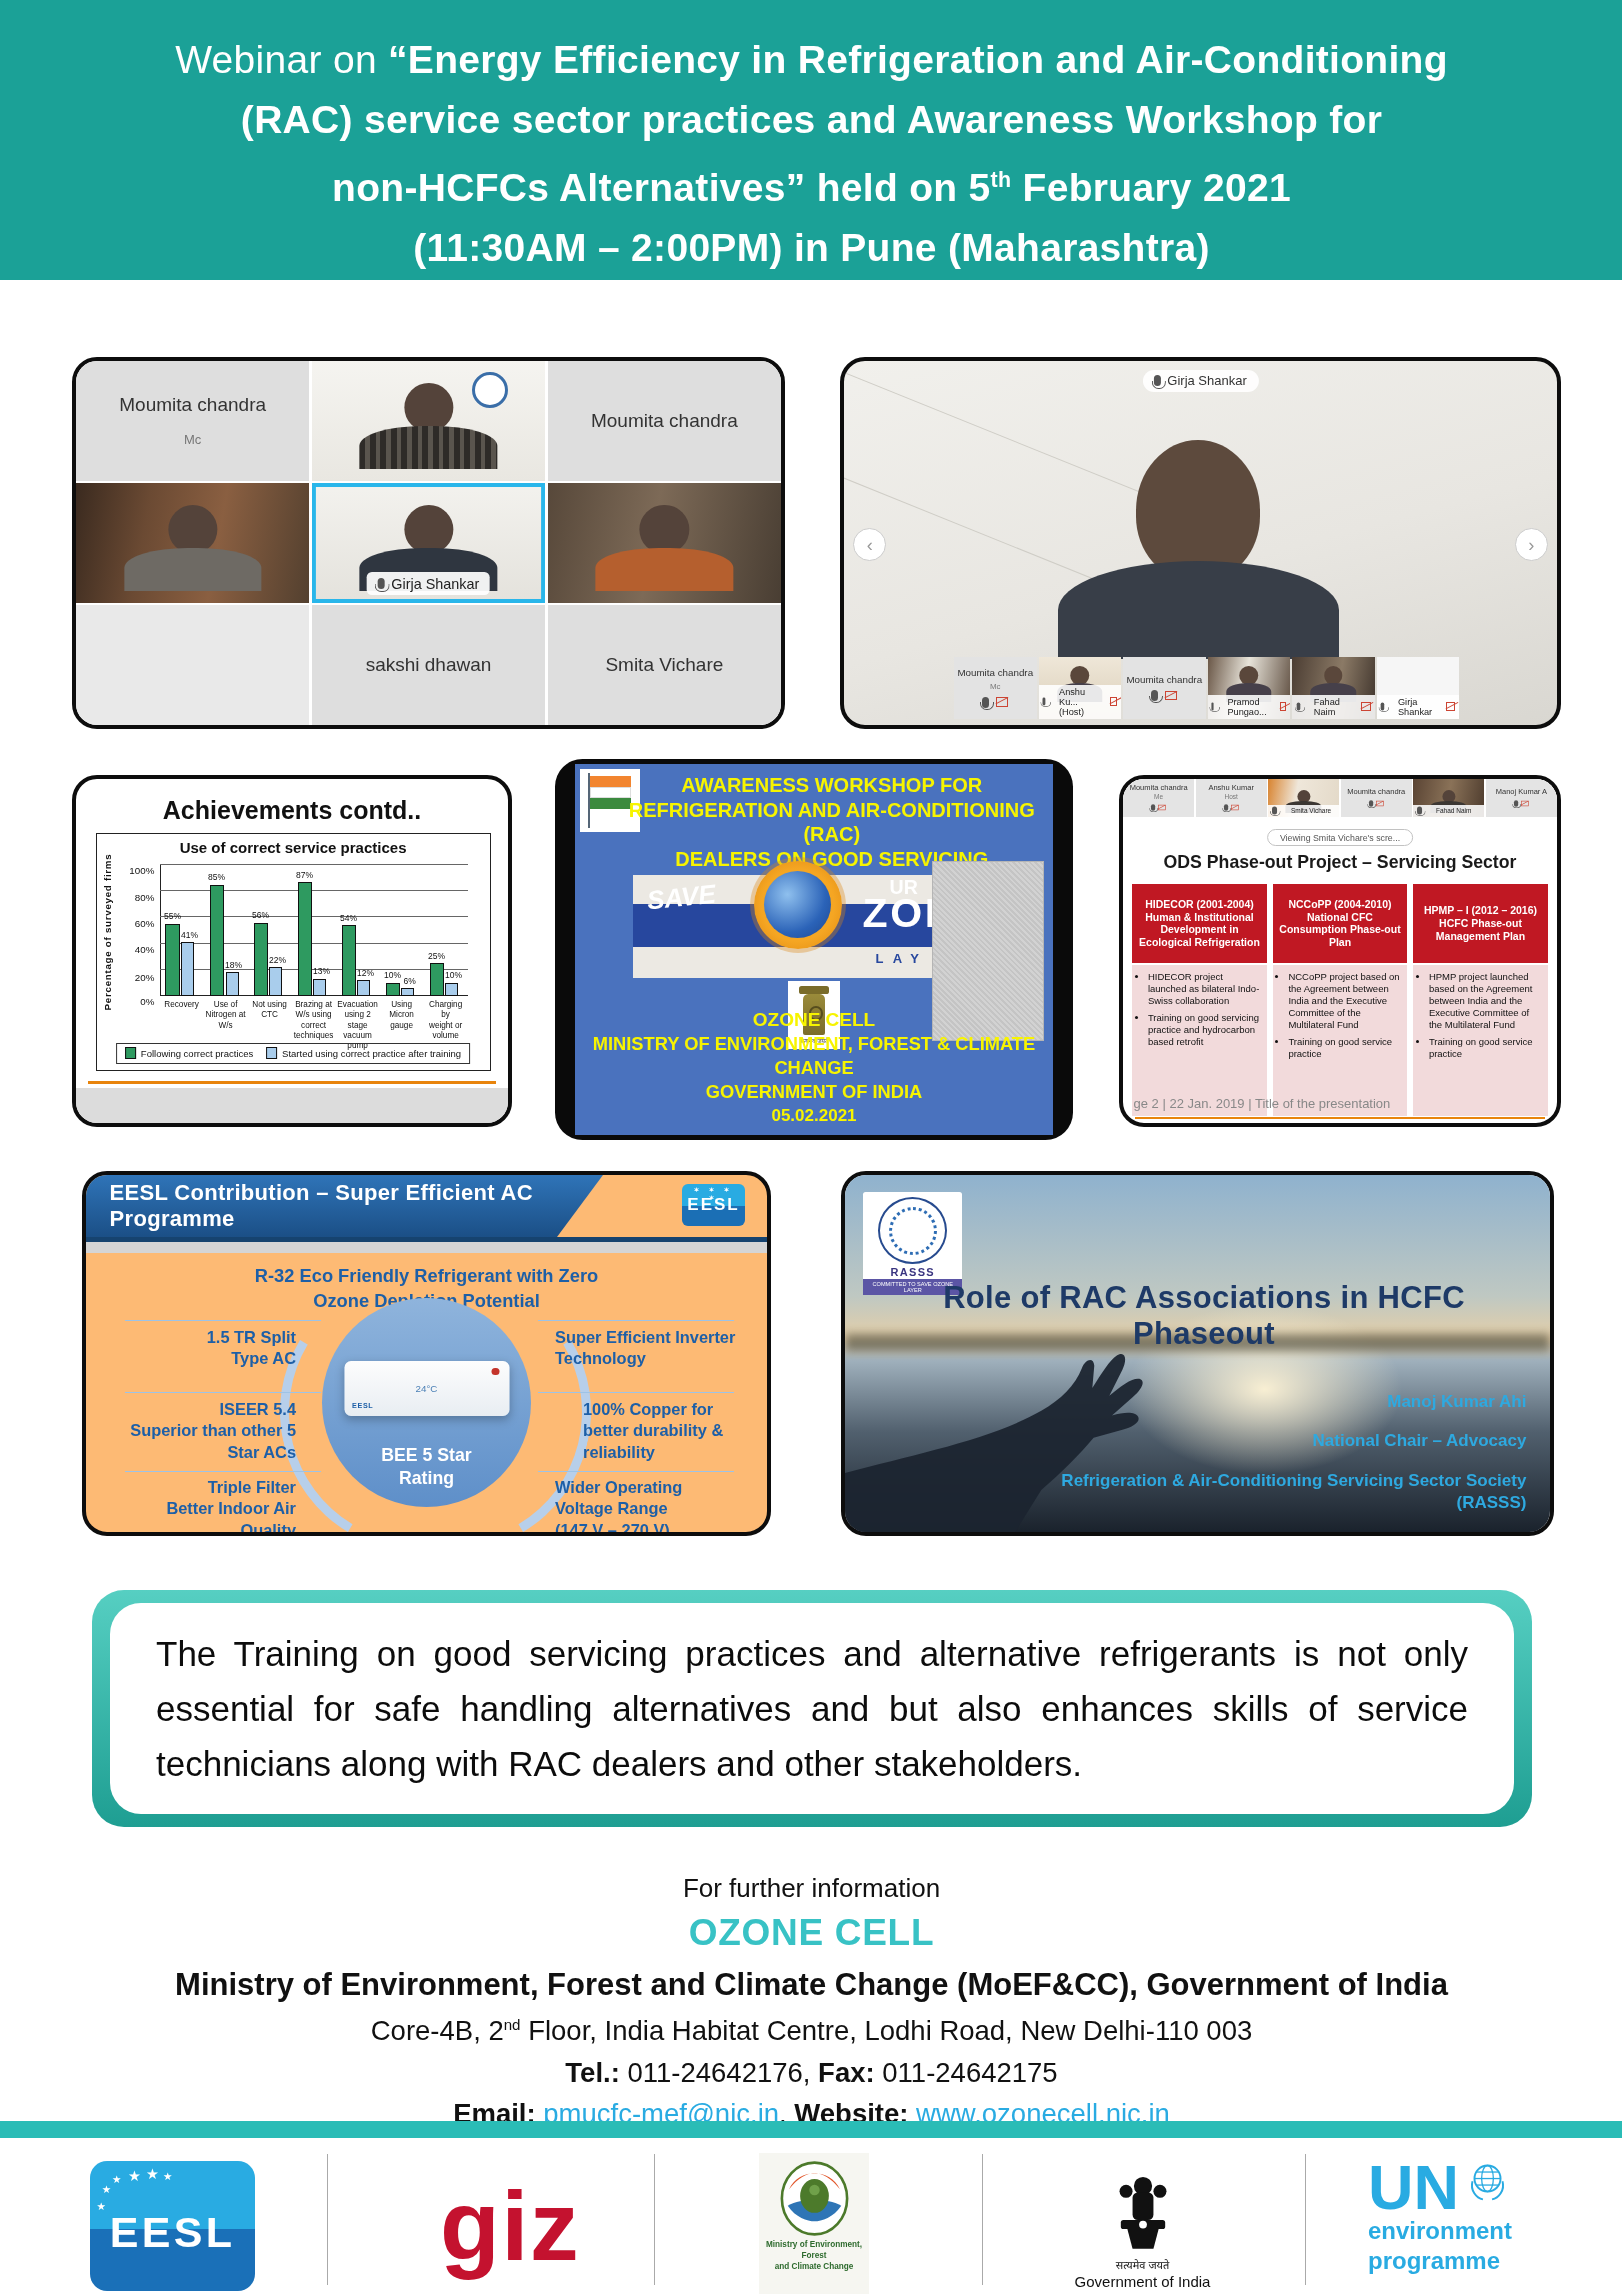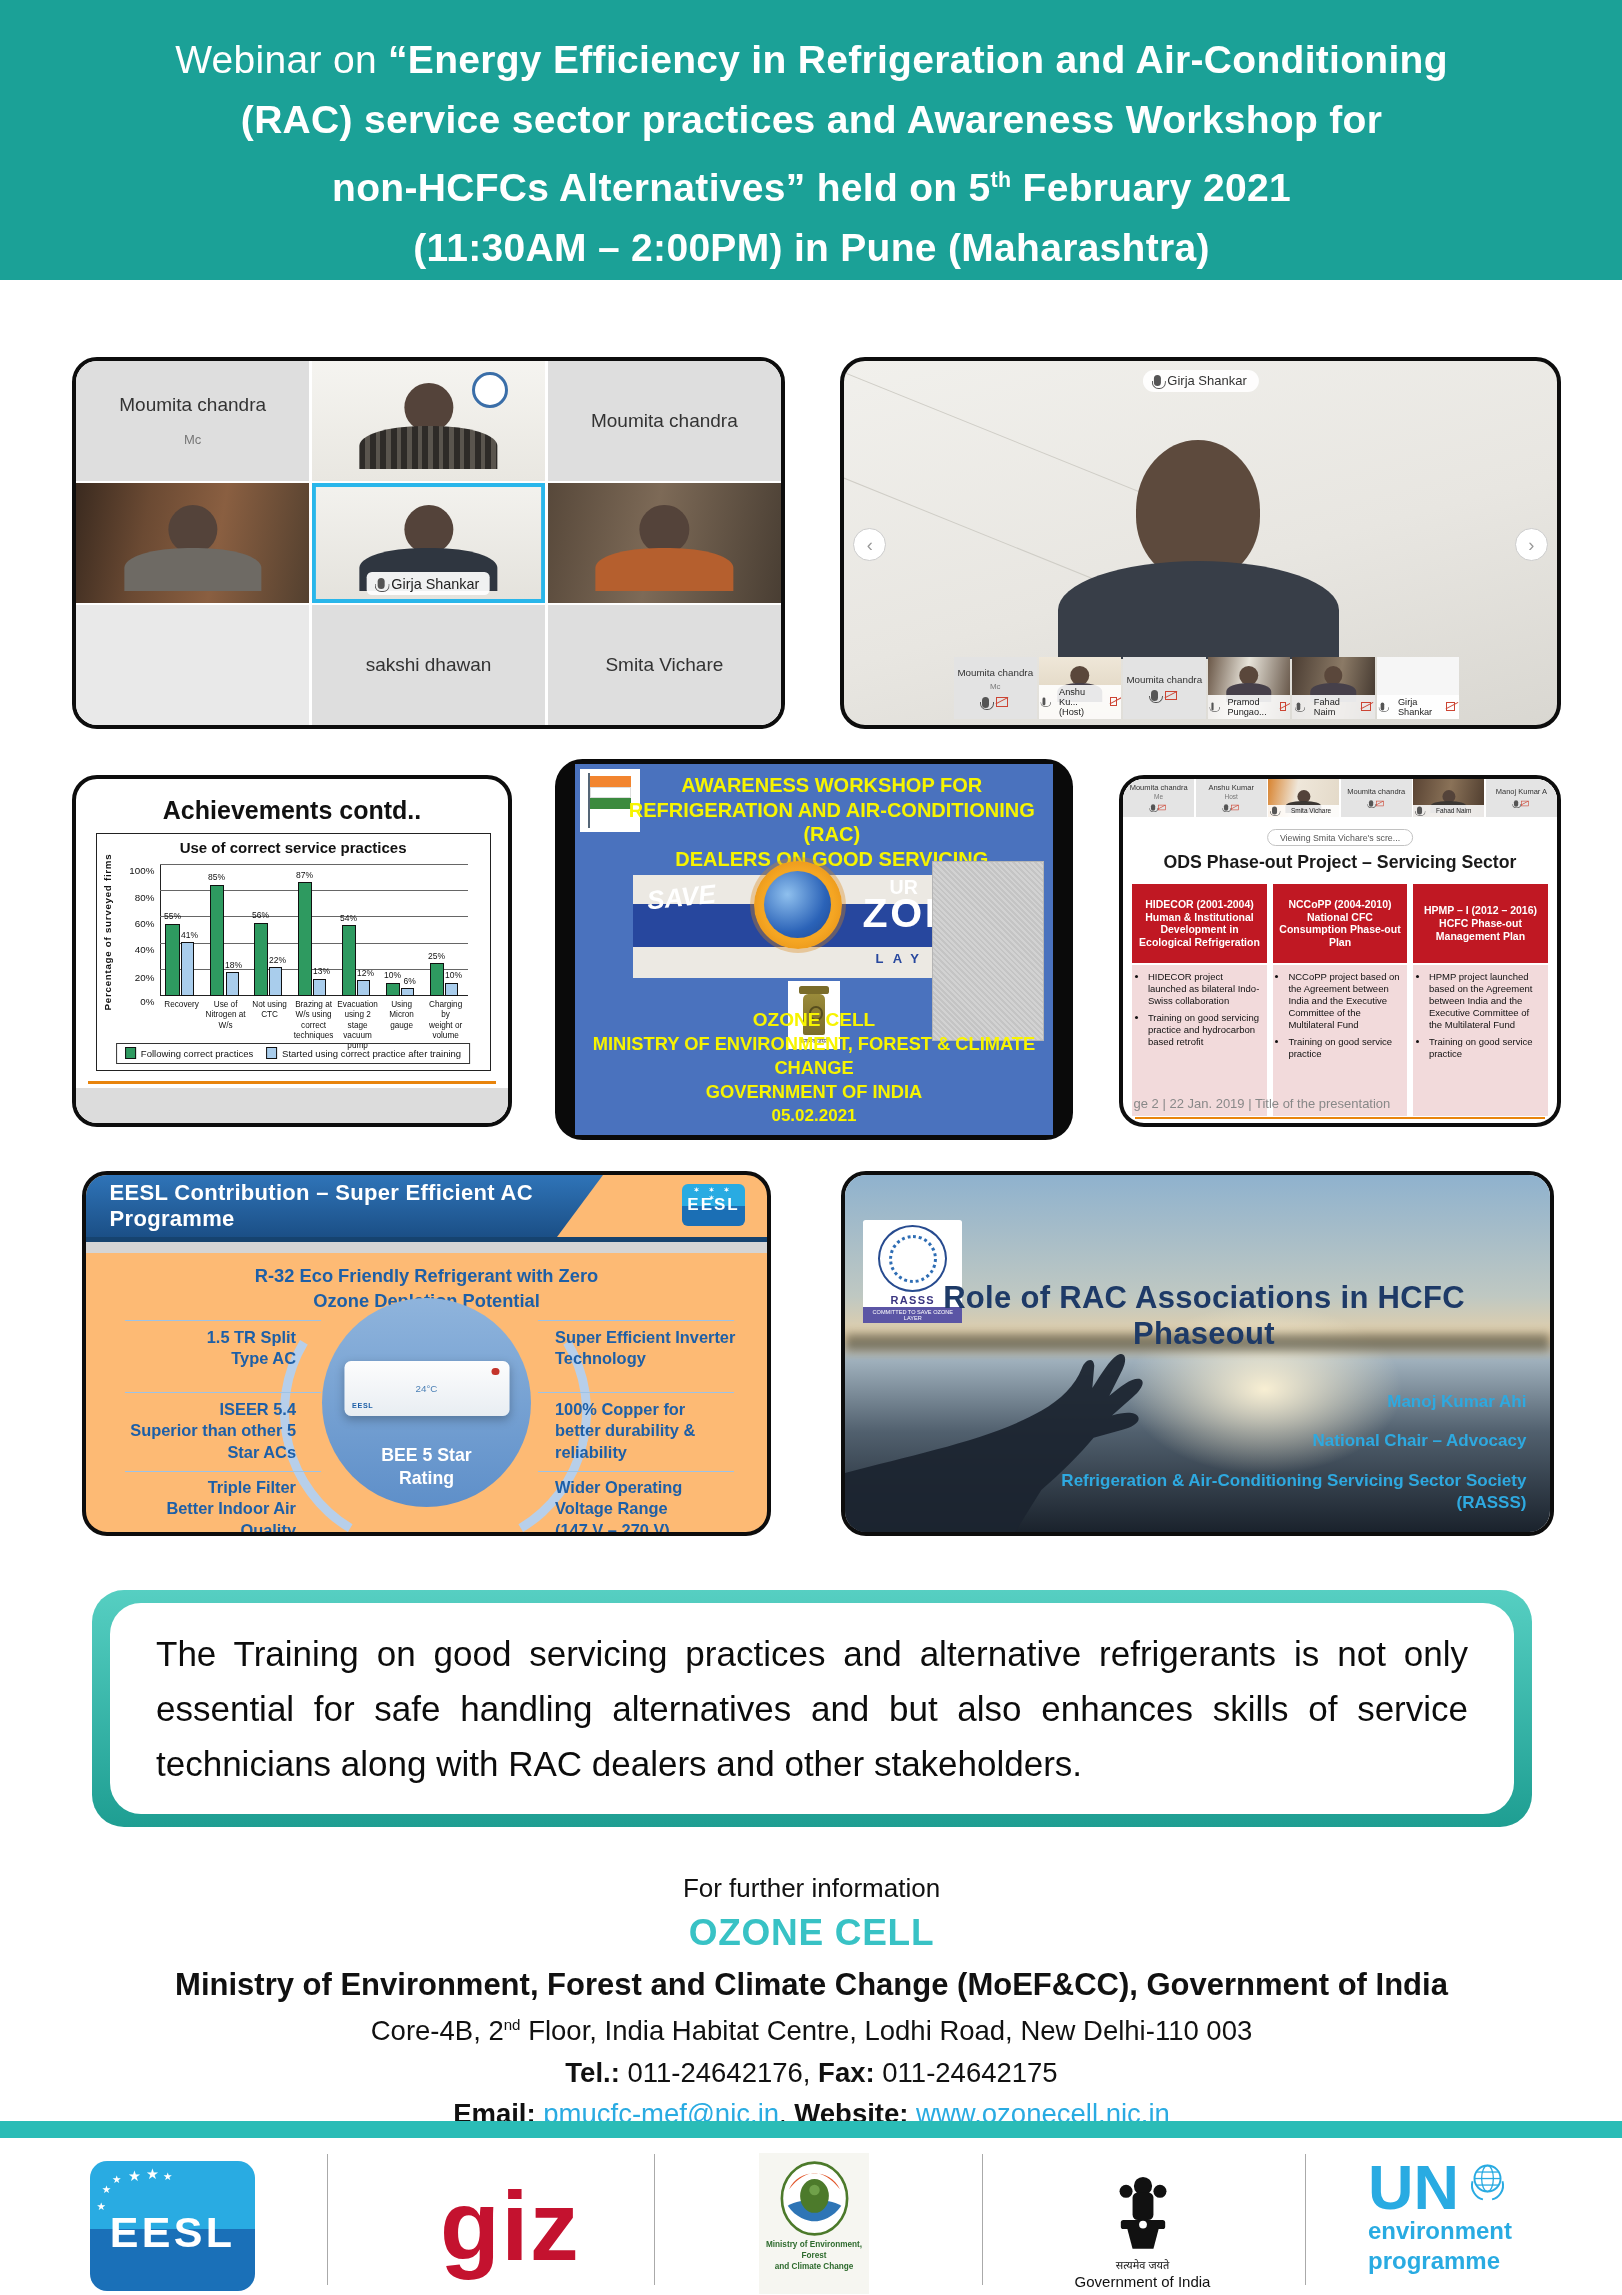--- a/index.html
+++ b/index.html
@@ -200,21 +200,21 @@
   .rac-bg{position:absolute;inset:0;
      background:linear-gradient(180deg,#8FB2CE 0%,#BFC8C2 34%,#E5CFA8 46%,#9FB0BC 52%,#51606E 72%,#1A222C 100%);}
   .rac-sun{position:absolute;left:40%;top:36%;width:275px;height:170px;border-radius:50%;
      background:radial-gradient(closest-side,rgba(255,244,214,.95),rgba(255,244,214,0));}
   .rac-trees{position:absolute;left:0;right:0;top:44.5%;height:17px;background:#4c4c3e;filter:blur(4.6px);opacity:.65;}
   .rac-title{position:absolute;left:39px;right:26px;top:105px;text-align:center;color:#1E3A67;
      font-size:31px;font-weight:700;letter-spacing:0.3px;}
   .rac-credit{position:absolute;right:23.6px;bottom:18.3px;text-align:right;color:#2EA9E0;font-weight:700;}
   .rac-credit div{font-size:17px;line-height:1.3;margin-top:17px;white-space:pre-line;}
   .rlogo{position:absolute;left:18.3px;top:17px;width:99px;height:103px;background:#fff;border-radius:2.6px;
-     display:flex;flex-direction:column;align-items:center;padding-top:5.2px;box-sizing:border-box;margin-top:28px;}
+     display:flex;flex-direction:column;align-items:center;padding-top:5.2px;box-sizing:border-box;}
   .rring{width:65px;height:65px;border-radius:50%;border:2px solid #274B8F;display:flex;
      align-items:center;justify-content:center;}
   .rring .dots{width:42px;height:42px;border-radius:50%;border:3.9px dotted #2E6DB4;}
   .rname{font-size:11px;font-weight:700;color:#3A3580;letter-spacing:1.3px;margin-top:1.3px;}
   .rtag{width:100%;background:#5B55A5;color:#fff;font-size:5.6px;text-align:center;padding:2px 0;margin-top:1.3px;}
   .hand{position:absolute;left:0;bottom:0;width:458px;height:275px;}
 
   
   .quote{left:92px;top:1590px;width:1440px;height:237px;border-radius:32px;
      background:linear-gradient(180deg,#56CFC2,#1E9E92);padding:13px 18px;box-sizing:border-box;}
@@ -629,21 +629,21 @@
 Superior than other 5
 Star ACs</div>
         <div class="conn" style="left: 39px; width: 196px; top: 217px;"></div>
         <div class="feat fl" style="top: 302px;">Triple Filter
 Better Indoor Air
 Quality</div>
         <div class="conn" style="left: 39px; width: 196px; top: 296px;"></div>
         <div class="feat fr" style="top: 152px;">Super Efficient Inverter
 Technology</div>
         <div class="conn" style="left: 452px; width: 196px; top: 145px;"></div>
-        <div class="feat fr" style="top: 224px;">100% Copper for
+        <div class="feat fr" style="top: 224px; margin-left: 28px;">100% Copper for
 better durability &amp;
 reliability</div>
         <div class="conn" style="left: 452px; width: 196px; top: 217px;"></div>
         <div class="feat fr" style="top: 302px;">Wider Operating
 Voltage Range
 (147 V – 270 V)</div>
         <div class="conn" style="left: 452px; width: 196px; top: 296px;"></div>
       </div>
   </div>
 

